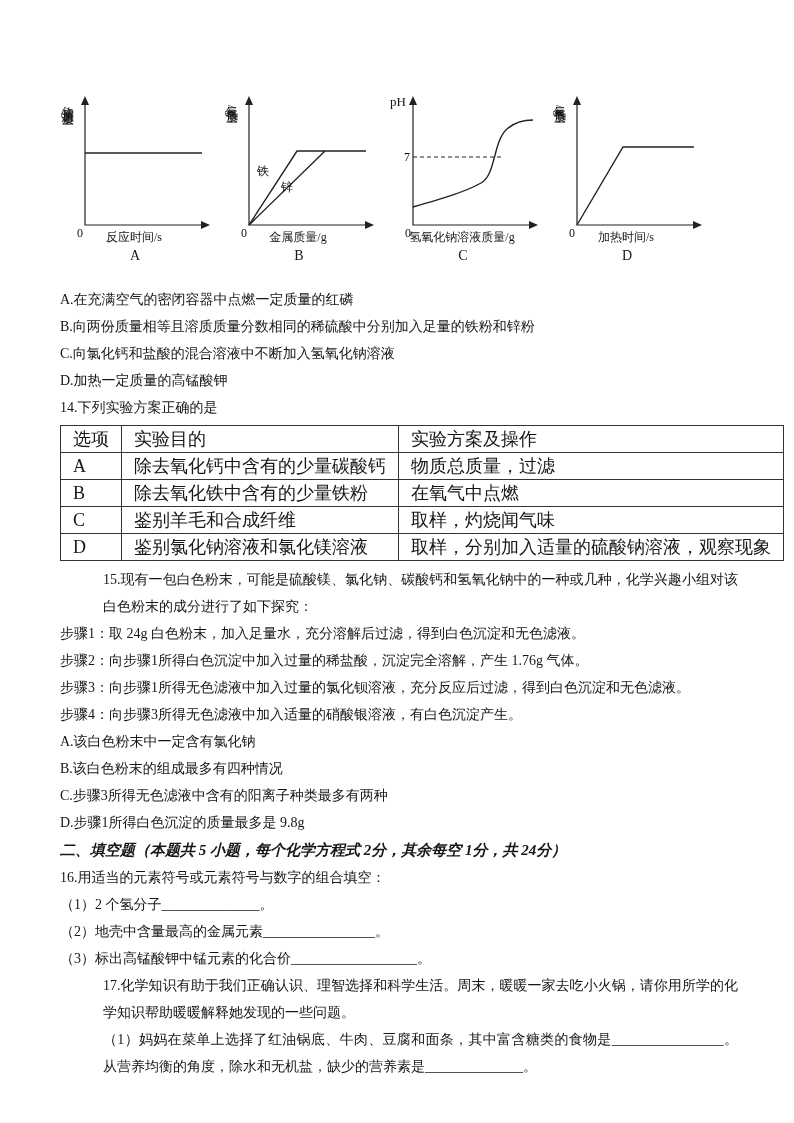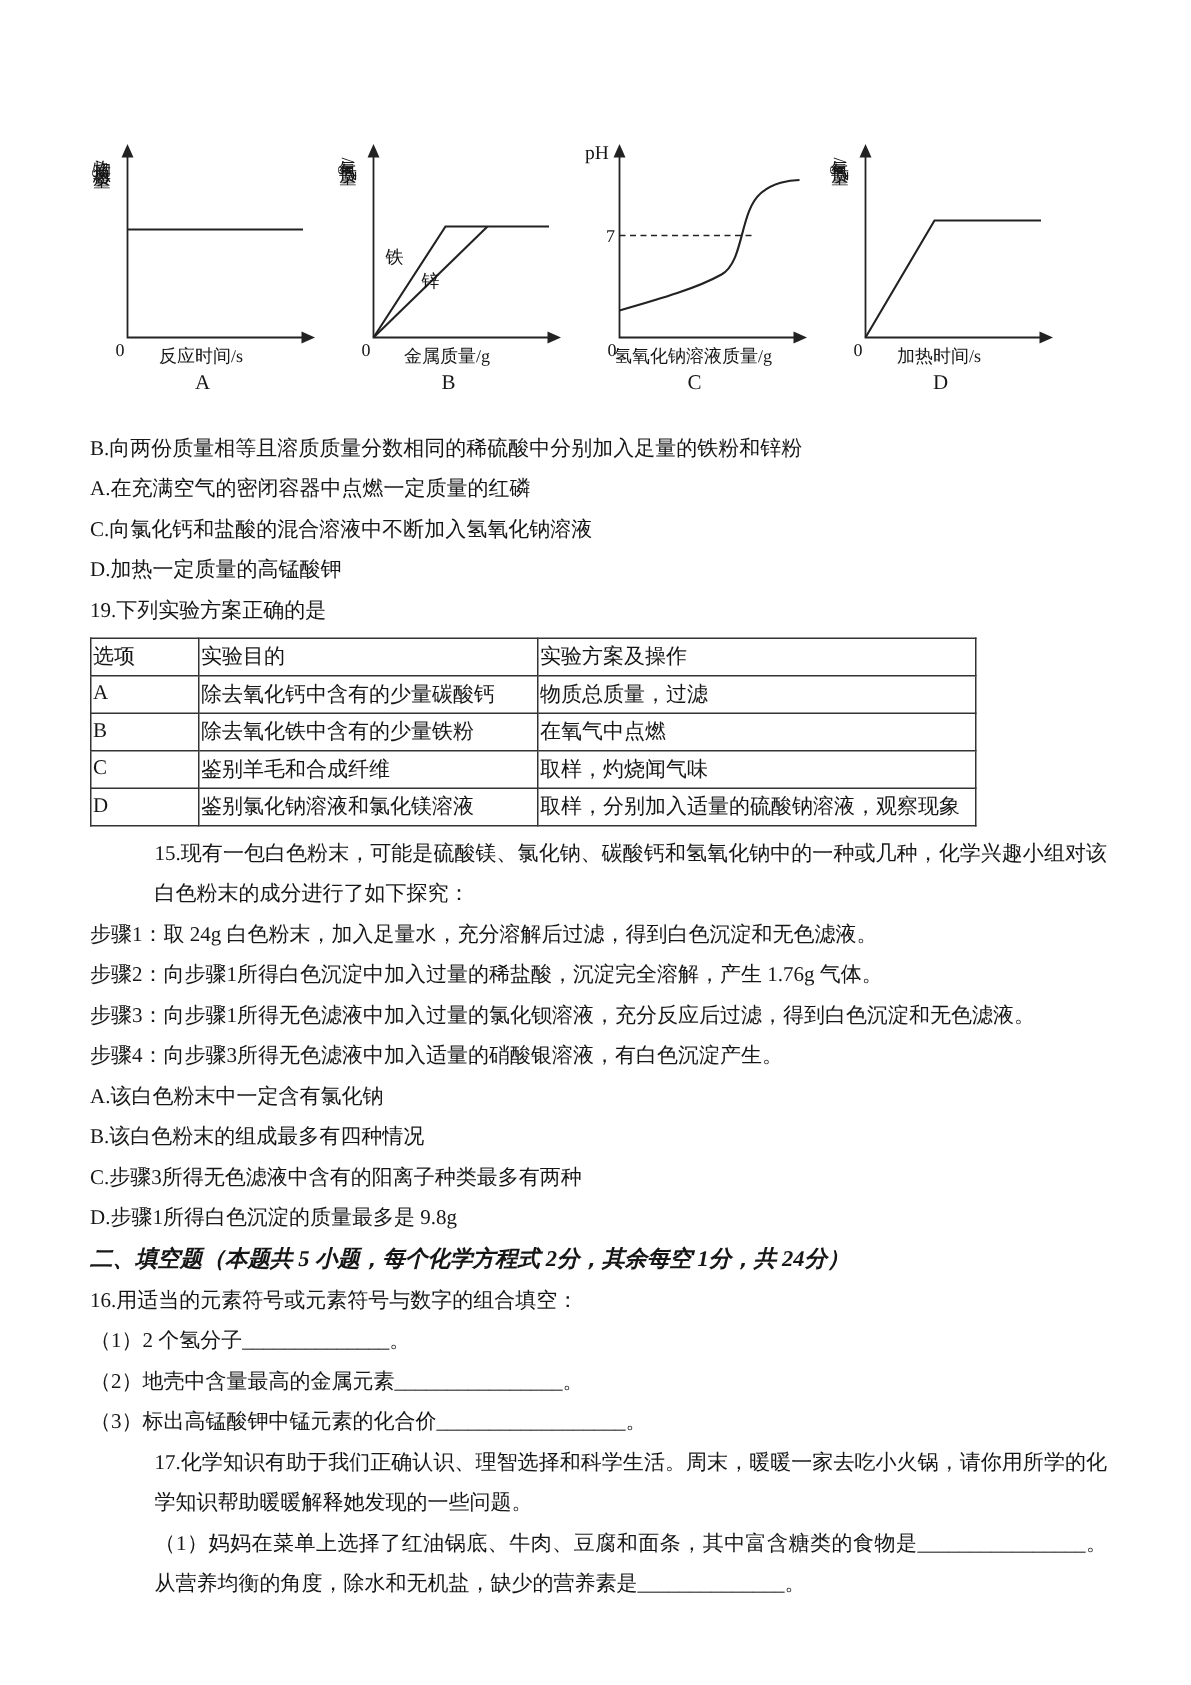--- a/index.html
+++ b/index.html
@@ -31,22 +31,22 @@
   .gletter { text-align:center; font-size:14px; margin-top:2px; }
 
   
   .line { font-size:14px; line-height:27px; }
   .para { font-size:14px; line-height:27px; text-align:justify;margin-left:43px; }
   .sec  { font-size:15px; line-height:28px; font-weight:bold;font-style:italic; }
 
   
   .qtable { border-collapse:collapse; margin:4px 0 5px 0; table-layout:fixed; }
   .qtable td {
-    border:1px solid #333; font-size:14px; font-weight:normal;
-    text-align:left; padding:1px 1px; height:25px; vertical-align:middle;
+    border:1px solid #333; font-size:18px; font-weight:normal;
+    text-align:left; padding:1px 12px; height:25px; vertical-align:middle;
     overflow:hidden; white-space:nowrap;margin-left:17px;
   }
   .c0 { width:72px; } .c1 { width:226px; } .c2 { width:292px; }
 </style>
 </head>
 <body>
 
 <div class="page">
 
   <div class="graphs-row">
@@ -103,27 +103,27 @@
         <polyline class="axis" points="10,8 10,130 128,130"></polyline>
         <polyline class="curve" points="10,130 56,52 127,52"></polyline>
         <text class="tick" x="2" y="142">0</text>
       </svg>
       <div class="xlabel">加热时间/s</div>
       <div class="gletter">D</div>
     </div>
   </div>
 
   <div>
+    <div class="line">A.在充满空气的密闭容器中点燃一定质量的红磷</div>
     <div class="line">B.向两份质量相等且溶质质量分数相同的稀硫酸中分别加入足量的铁粉和锌粉</div>
-    <div class="line">A.在充满空气的密闭容器中点燃一定质量的红磷</div>
     <div class="line">C.向氯化钙和盐酸的混合溶液中不断加入氢氧化钠溶液</div>
     <div class="line">D.加热一定质量的高锰酸钾</div>
   </div>
 
-  <div class="line">19.下列实验方案正确的是</div>
+  <div class="line">14.下列实验方案正确的是</div>
   <table class="qtable">
     <colgroup>
         <col class="c0">
         <col class="c1">
         <col class="c2">
       </colgroup>
     <tbody>
       <tr>
         <td>选项</td>
         <td>实验目的</td>

